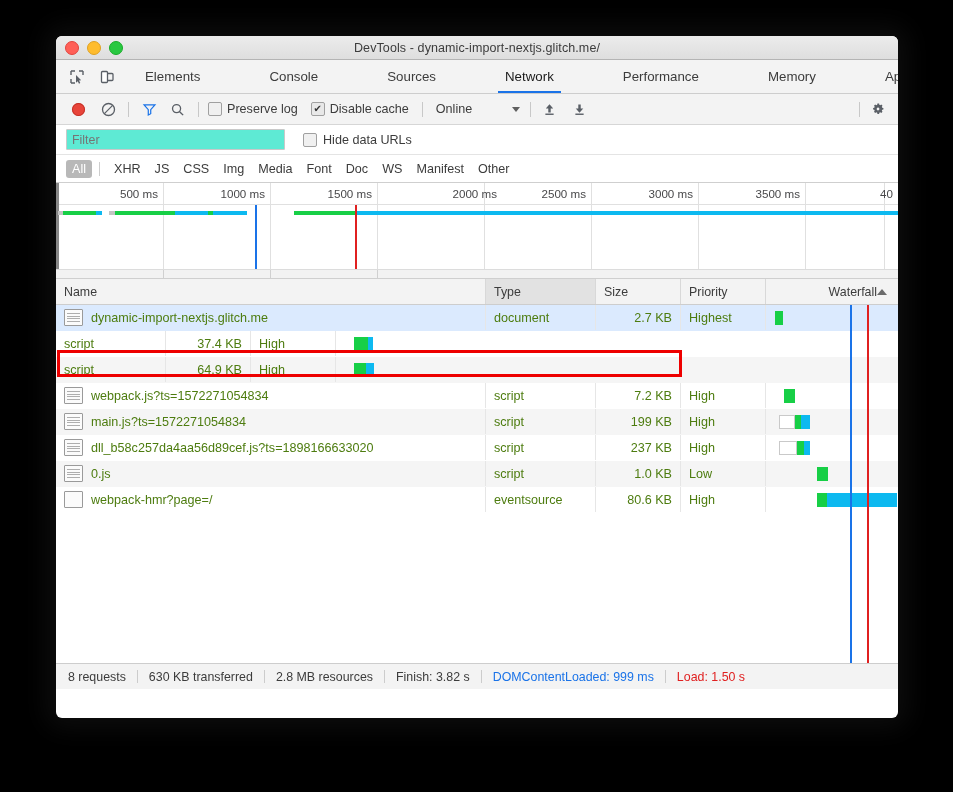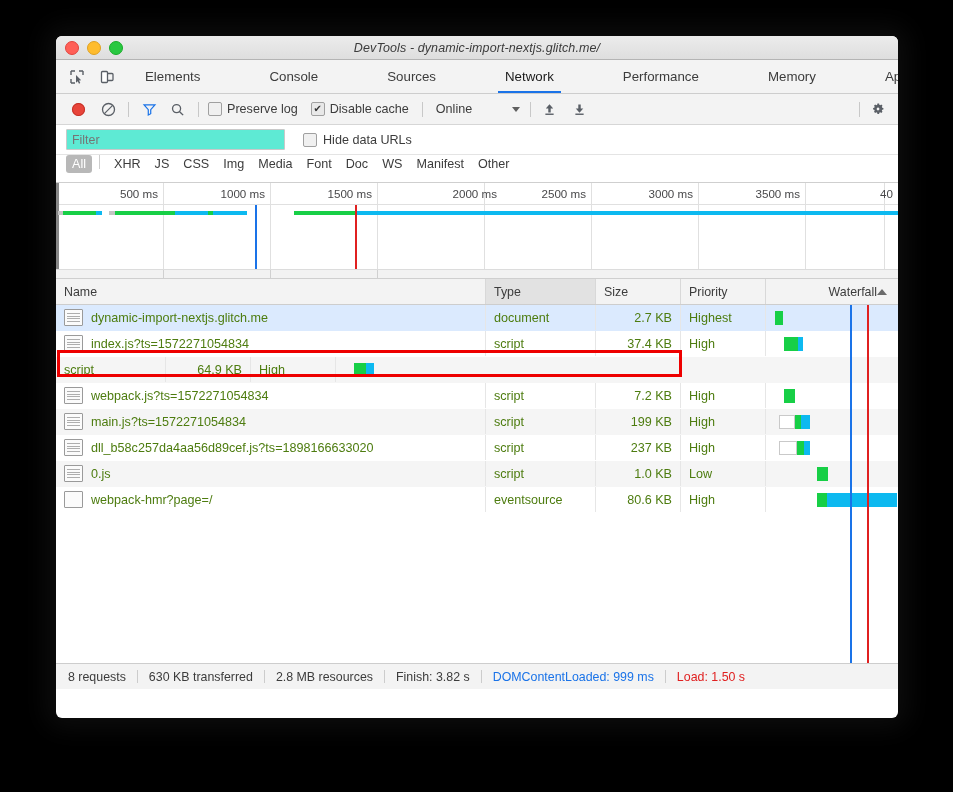--- a/index.html
+++ b/index.html
@@ -34,21 +34,21 @@
     border-bottom: 1px solid #b4b4b4;
     display: flex; align-items: center;
   }
   .traffic { display: flex; gap: 8px; padding-left: 9px; }
   .light { width: 12px; height: 12px; border-radius: 50%; }
   .light.red    { background: #ff5f57; border: 0.5px solid #e0443e; }
   .light.yellow { background: #febc2e; border: 0.5px solid #dea123; }
   .light.green  { background: #28c840; border: 0.5px solid #1aab29; }
   .title-text {
     position: absolute; left: 0; right: 0; text-align: center;
-    font-size: 12.5px; color: #3c3c3c; letter-spacing: 0.1px; font-style: italic;
+    font-size: 12.5px; color: #3c3c3c; letter-spacing: 0.1px;
   }
 
   
   .tabstrip {
     height: 33px;
     background: #f3f3f3;
     border-bottom: 1px solid #cdcdcd;
     display: flex; align-items: stretch;
   }
   .tb-icons { display: flex; align-items: center; padding: 0 6px 0 10px; gap: 8px; }
@@ -114,21 +114,21 @@
     font-family: "Liberation Sans", sans-serif;
     border-radius: 1px;
   }
   .hide-urls { display: flex; align-items: center; gap: 6px; margin-left: 18px; font-size: 12.6px; color: #3c3c3c; }
 
   
   .typebar {
     height: 27px;
     background: #ffffff;
     border-bottom: 1px solid #cfcfcf;
-    display: flex; align-items: flex-start;
+    display: flex; align-items: center;
     padding: 0 10px;
     font-size: 12.6px; color: #3c3c3c;
   }
   .type-pill {
     padding: 2px 6px; border-radius: 3px; margin-right: 2px;
   }
   .type-pill.active { background: #b8b8b8; color: #ffffff; }
   .type-sep { width: 1px; height: 14px; background: #cdcdcd; margin: 0 7px 0 5px; }
   .type-item { padding: 2px 7px; }
 
@@ -449,29 +449,20 @@
         </div>
         <div class="cell type" style="width:110px">document</div>
         <div class="cell size" style="width:85px">2.7 KB</div>
         <div class="cell prio" style="width:85px">Highest</div>
         <div class="cell wf" style="width:131px">
           <div class="wf-bar wf-green" style="left:9px;width:8px;"></div>
         </div>
       </div>
 
       <div class="row">
-        <div class="cell name" style="width:430px">
-          <span class="doc-icon">
-              <i></i>
-              <i></i>
-              <i></i>
-              <i></i>
-            </span>
-          <span>index.js?ts=1572271054834</span>
-        </div>
         <div class="cell type" style="width:110px">script</div>
         <div class="cell size" style="width:85px">37.4 KB</div>
         <div class="cell prio" style="width:85px">High</div>
         <div class="cell wf" style="width:131px">
           <div class="wf-bar wf-green" style="left:18px;width:14px;"></div>
           <div class="wf-bar wf-blue" style="left:32px;width:5px;"></div>
         </div>
       </div>
 
       <div class="row odd">

